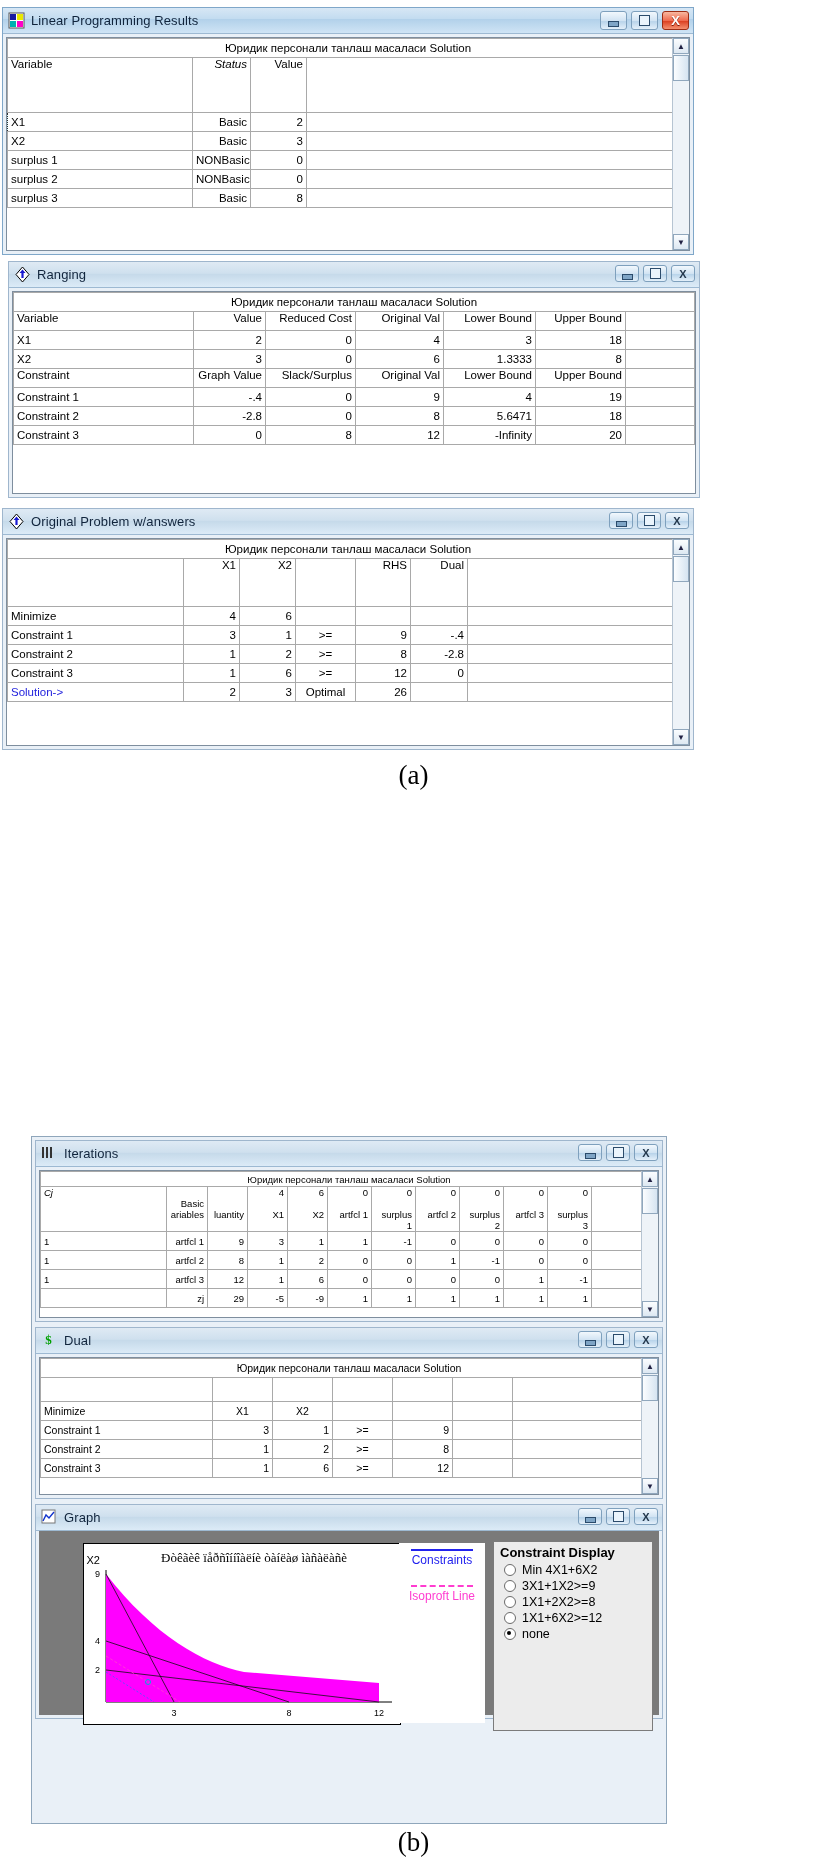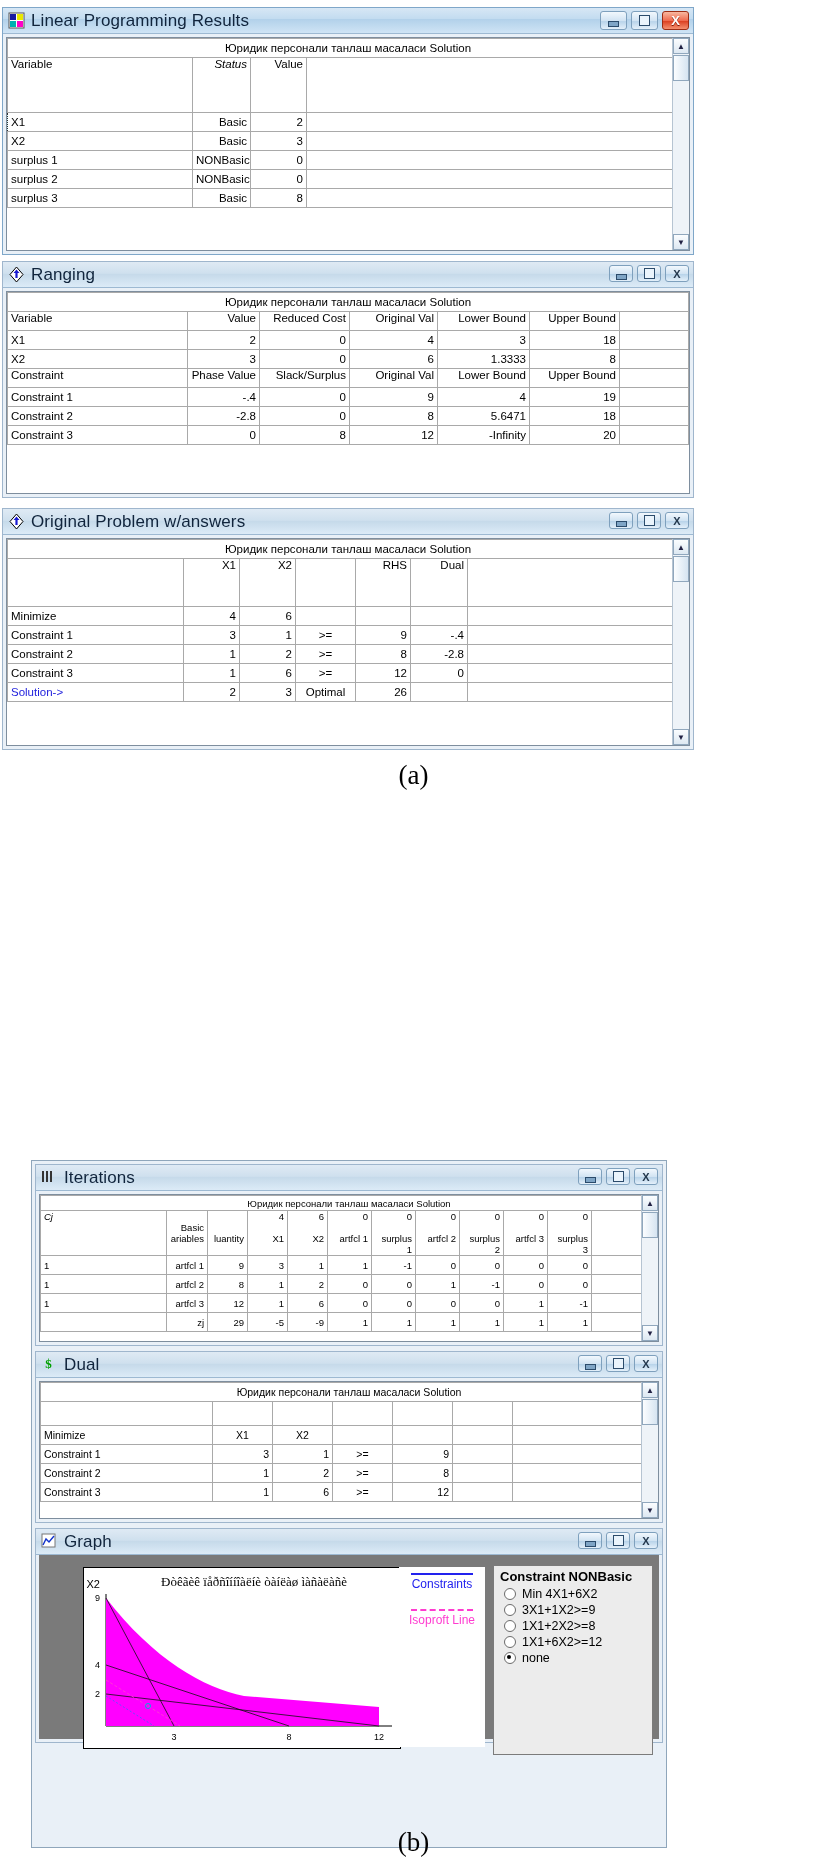--- a/index.html
+++ b/index.html
@@ -11,21 +11,21 @@
   
   .win{position:absolute;background:#e9f0f7;border:1px solid #9fb6cd;box-sizing:border-box;}
   .titlebar{
     height:26px;display:flex;align-items:center;
     background:linear-gradient(to bottom,#d7e7f5 0%,#c3dcf0 42%,#b2d1ea 45%,#cfe4f5 100%);
     border-bottom:1px solid #9db9d2;padding:0 2px;box-sizing:border-box;position:relative;
   }
   .titlebar.plain{
     background:linear-gradient(to bottom,#dfeaf4 0%,#cfe0ee 45%,#c6daea 50%,#dcebf7 100%);
   }
-  .tb-title{font-size:17px;color:#10243c;margin-left:6px;letter-spacing:.1px;white-space:nowrap;}
+  .tb-title{font-size:13px;color:#10243c;margin-left:6px;letter-spacing:.1px;white-space:nowrap;}
   .tb-icon{width:17px;height:17px;margin-left:3px;flex:0 0 auto;position:relative;}
   .tb-btns{position:absolute;right:4px;top:3px;display:flex;gap:4px;}
   .tb-btn{
     width:27px;height:19px;border:1px solid #7ea0bd;border-radius:3px;
     background:linear-gradient(to bottom,#f2f8fd,#cfe2f2 55%,#b9d4ea 56%,#e4f0fa);
     display:flex;align-items:center;justify-content:center;box-sizing:border-box;
   }
   .tb-btn.small{width:24px;height:17px;}
   .tb-btn .min{width:9px;height:4px;border:1px solid #2b4b6b;background:#7fa5c6;margin-top:6px;}
   .tb-btn .max{width:9px;height:9px;border:1.5px solid #2b4b6b;background:#eaf4fc;}
@@ -64,21 +64,21 @@
     box-sizing:border-box;display:flex;align-items:center;justify-content:center;font-size:8px;color:#224;
   }
   .vscroll .arw.bot{position:absolute;bottom:0;left:0;right:0;}
   .vscroll .thumb{position:absolute;top:17px;left:0;right:0;height:26px;
     background:linear-gradient(to right,#fbfdff,#d6e4f1);border:1px solid #90a7bd;box-sizing:border-box;}
 
   
   .figlbl{position:absolute;width:100%;text-align:center;font-family:"Liberation Serif",serif;font-size:27px;color:#000;}
 
   
-  #panel-b{position:absolute;left:31px;top:1160px;width:636px;height:688px;background:#e9f0f7;border:1px solid #8fa6bb;box-sizing:border-box;}
+  #panel-b{position:absolute;left:31px;top:1136px;width:636px;height:688px;background:#e9f0f7;border:1px solid #8fa6bb;box-sizing:border-box;}
 
   
   .graphbody{position:absolute;left:3px;right:3px;top:26px;bottom:3px;background:#7a7a7a;}
   .plotbox{position:absolute;left:44px;top:12px;width:316px;height:180px;background:#fff;border:1px solid #000;}
   .legendbox{position:absolute;left:360px;top:12px;width:86px;height:180px;background:#fff;}
   .cdisp{position:absolute;right:6px;top:10px;width:160px;height:190px;background:#ececec;border:1px solid #7b7b7b;box-sizing:border-box;}
   .cdisp h4{margin:0;padding:3px 0 2px 6px;font-size:13px;font-weight:bold;color:#000;}
   .radio-row{display:flex;align-items:center;padding:1px 0 1px 10px;font-size:12.5px;color:#000;}
   .radio{width:10px;height:10px;border:1px solid #6b6b6b;border-radius:50%;background:#fff;margin-right:6px;flex:0 0 auto;position:relative;}
   .radio.on:after{content:"";position:absolute;left:2px;top:2px;width:4px;height:4px;border-radius:50%;background:#000;}
@@ -167,21 +167,21 @@
         </table>
       <div class="vscroll">
         <div class="arw">▲</div>
         <div class="arw bot">▼</div>
         <div class="thumb"></div>
       </div>
     </div>
   </div>
 </div>
 
-<div class="win" id="w-ranging" style="left:2px;top:261px;width:692px;height:237px;">
+<div class="win" id="w-ranging" style="left:8px;top:261px;width:692px;height:237px;">
   <div class="titlebar plain">
     <span class="tb-icon">
       <svg width="17" height="17" viewBox="0 0 17 17">
         <polygon points="8.5,1 15,8.5 8.5,16 2,8.5" fill="#ffffff" stroke="#000"></polygon>
         <polygon points="8.5,3.5 11.5,7 9.6,7 9.6,12 7.4,12 7.4,7 5.5,7" fill="#1a1ad0"></polygon>
       </svg>
     </span>
     <span class="tb-title">Ranging</span>
     <span class="tb-btns">
       <span class="tb-btn small">
@@ -233,21 +233,21 @@
           <td class="rowhdr">X2</td>
           <td class="num">3</td>
           <td class="num">0</td>
           <td class="num">6</td>
           <td class="num">1.3333</td>
           <td class="num">8</td>
           <td class="cyan"></td>
         </tr>
         <tr>
           <td class="hdr l">Constraint</td>
-          <td class="hdr">Phase Value</td>
+          <td class="hdr">Graph Value</td>
           <td class="hdr">Slack/Surplus</td>
           <td class="hdr">Original Val</td>
           <td class="hdr">Lower Bound</td>
           <td class="hdr">Upper Bound</td>
           <td class="cyan"></td>
         </tr>
         <tr>
           <td class="rowhdr">Constraint 1</td>
           <td class="num">-.4</td>
           <td class="num">0</td>
@@ -678,21 +678,21 @@
       </div>
 
       <div class="legendbox">
         <div class="legend-line"></div>
         <div class="legend-cap">Constraints</div>
         <div class="legend-line dash" style="margin-top:18px;"></div>
         <div class="legend-cap pink">Isoproft Line</div>
       </div>
 
       <div class="cdisp">
-        <h4>Constraint NONBasic</h4>
+        <h4>Constraint Display</h4>
         <div class="radio-row">
           <span class="radio"></span>
           <span>Min 4X1+6X2</span>
         </div>
         <div class="radio-row">
           <span class="radio"></span>
           <span>3X1+1X2&gt;=9</span>
         </div>
         <div class="radio-row">
           <span class="radio"></span>

